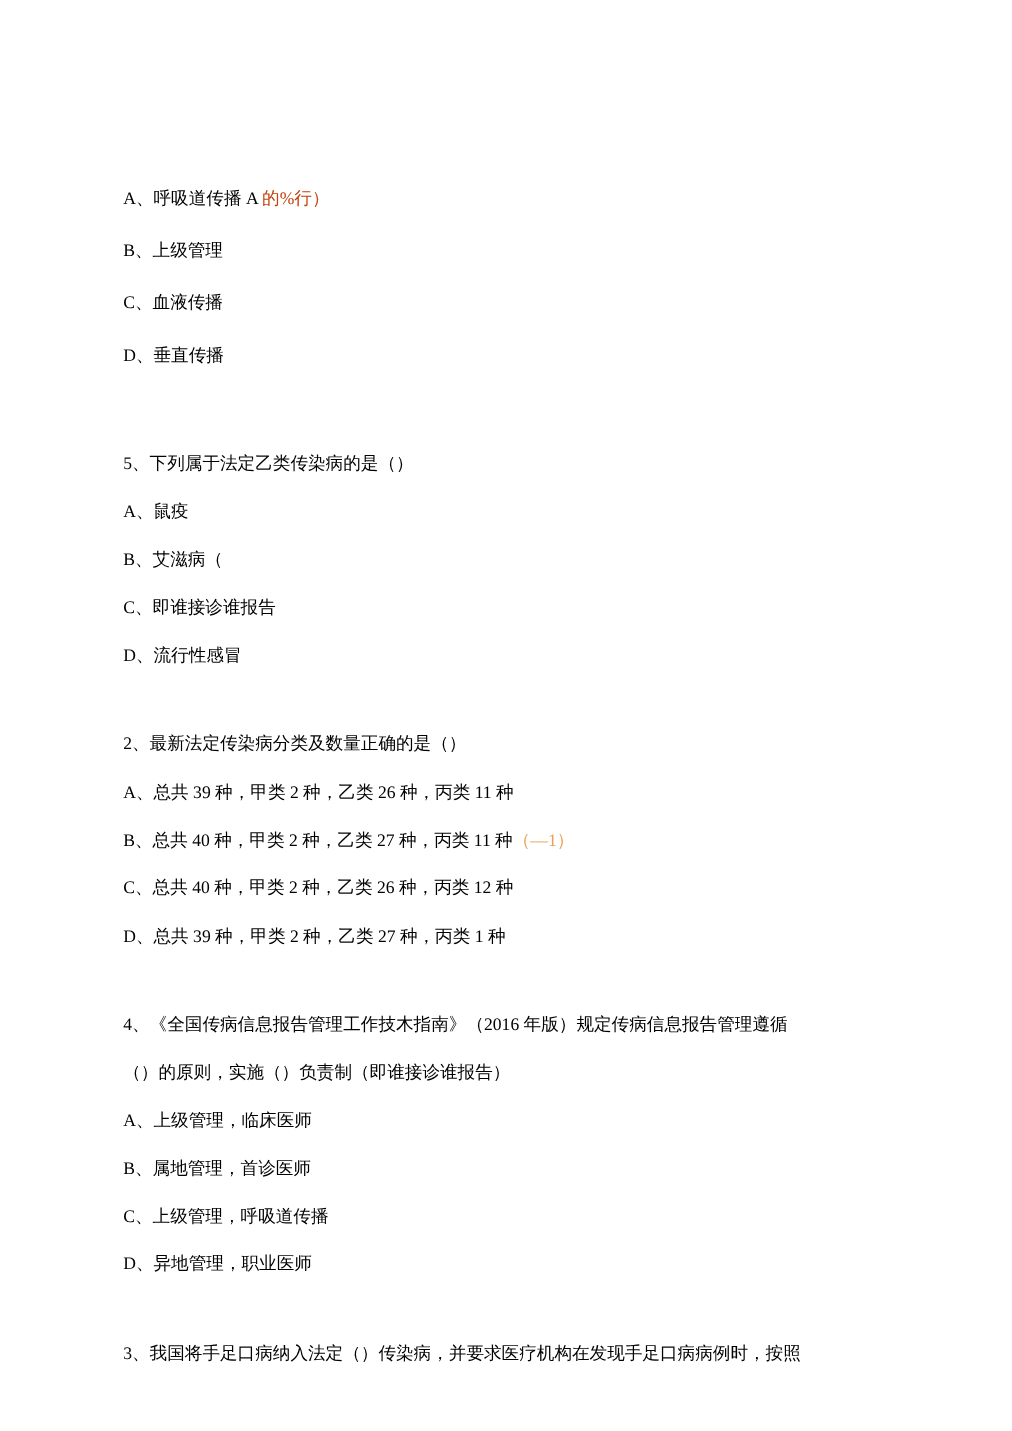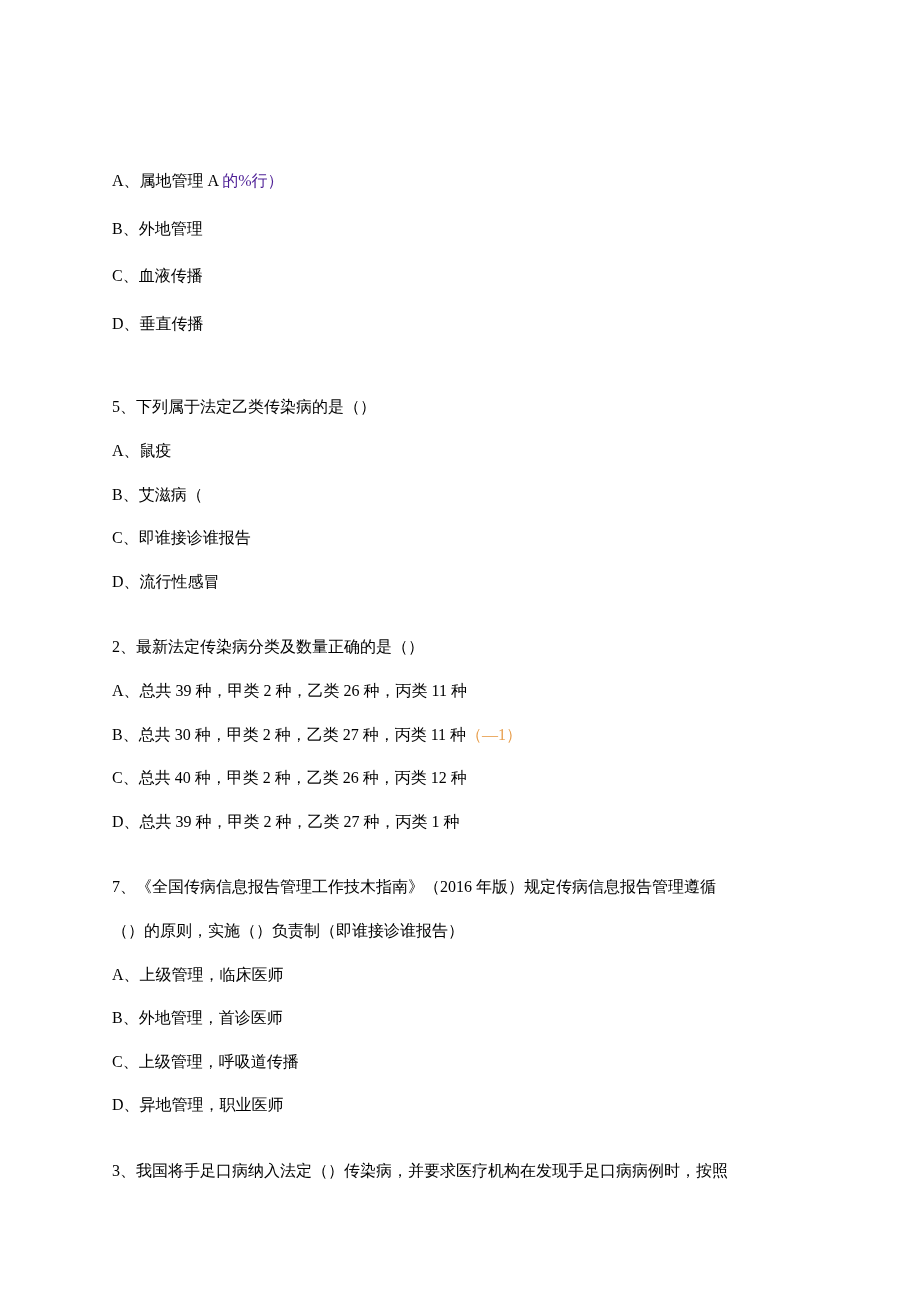--- a/index.html
+++ b/index.html
@@ -15,43 +15,44 @@
       font-size: 16px;
       color: #000000;
       padding: 168px 112px 0 112px;
       line-height: 1.6;
     }
     .line {
       margin-bottom: 22px;
     }
     .line-compact {
       margin-bottom: 18px;
+      margin-top: 15px;
     }
     .section-gap {
       height: 36px;
     }
     .section-gap-small {
       height: 22px;
     }
     .highlight {
-      color: #4c1d95;
+      color: #c2410c;
     }
     .highlight2 {
       color: #e8a050;
     }
   </style>
 </head>
 <body>
 
 <div class="line">
-  <span><span>A、</span><span>属地管理 A</span></span><span class="highlight"> 的%行）</span>
+  <span><span>A、</span><span>呼吸道传播 A</span></span><span class="highlight"> 的%行）</span>
 </div>
 
 <div class="line">
-  <span><span>B、</span><span>外地管理</span></span>
+  <span><span>B、</span><span>上级管理</span></span>
 </div>
 
 <div class="line">
   <span><span>C、</span><span>血液传播</span></span>
 </div>
 
 <div class="line">
   <span><span>D、</span><span>垂直传播</span></span>
 </div>
 
@@ -61,29 +62,29 @@
 <div class="line-compact">A、鼠疫</div>
 <div class="line-compact">B、艾滋病（</div>
 <div class="line-compact">C、即谁接诊谁报告</div>
 <div class="line-compact">D、流行性感冒</div>
 
 <div class="section-gap-small"></div>
 
 <div class="line-compact">2、最新法定传染病分类及数量正确的是（）</div>
 <div class="line-compact">A、总共 39 种，甲类 2 种，乙类 26 种，丙类 11 种</div>
 <div class="line-compact">
-  <span>B、总共 30 种，甲类 2 种，乙类 27 种，丙类 11 种</span><span class="highlight2">（—1）</span>
+  <span>B、总共 40 种，甲类 2 种，乙类 27 种，丙类 11 种</span><span class="highlight2">（—1）</span>
 </div>
 <div class="line-compact">C、总共 40 种，甲类 2 种，乙类 26 种，丙类 12 种</div>
 <div class="line-compact">D、总共 39 种，甲类 2 种，乙类 27 种，丙类 1 种</div>
 
 <div class="section-gap-small"></div>
 
-<div class="line-compact">7、《全国传病信息报告管理工作技木指南》（2016 年版）规定传病信息报告管理遵循</div>
+<div class="line-compact">4、《全国传病信息报告管理工作技木指南》（2016 年版）规定传病信息报告管理遵循</div>
 <div class="line-compact">（）的原则，实施（）负责制（即谁接诊谁报告）</div>
 <div class="line-compact">A、上级管理，临床医师</div>
-<div class="line-compact">B、外地管理，首诊医师</div>
+<div class="line-compact">B、属地管理，首诊医师</div>
 <div class="line-compact">C、上级管理，呼吸道传播</div>
 <div class="line-compact">D、异地管理，职业医师</div>
 
 <div class="section-gap-small"></div>
 
 <div class="line-compact">3、我国将手足口病纳入法定（）传染病，并要求医疗机构在发现手足口病病例时，按照</div>
 
 </body></html>

